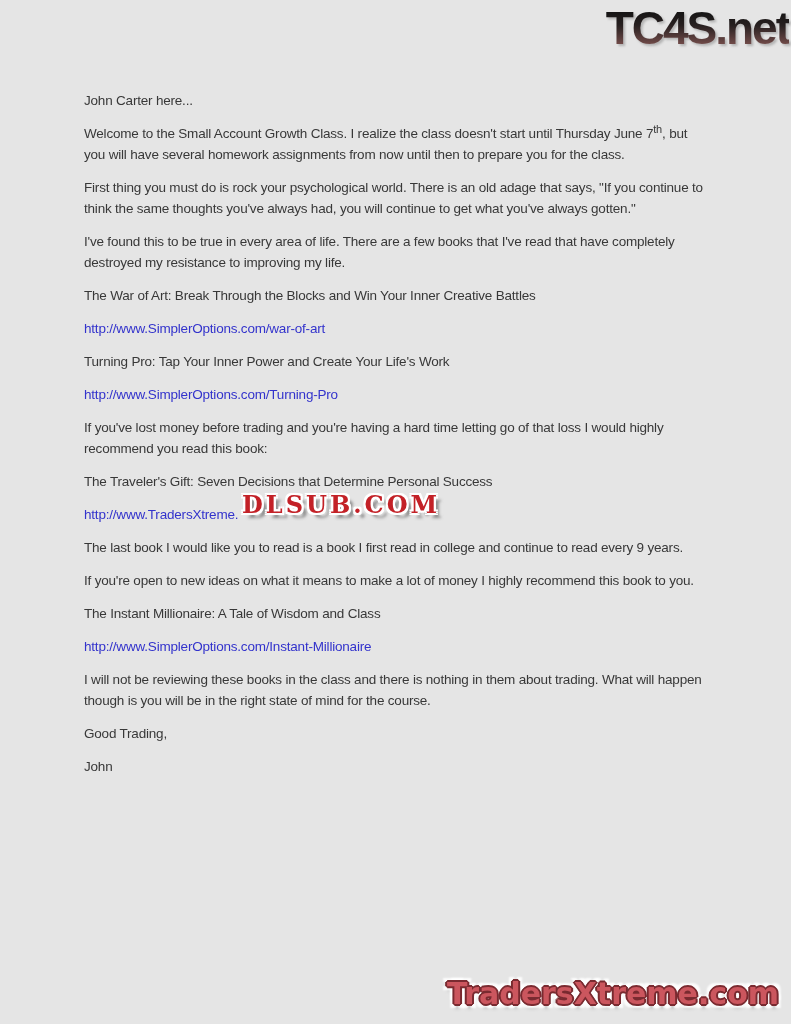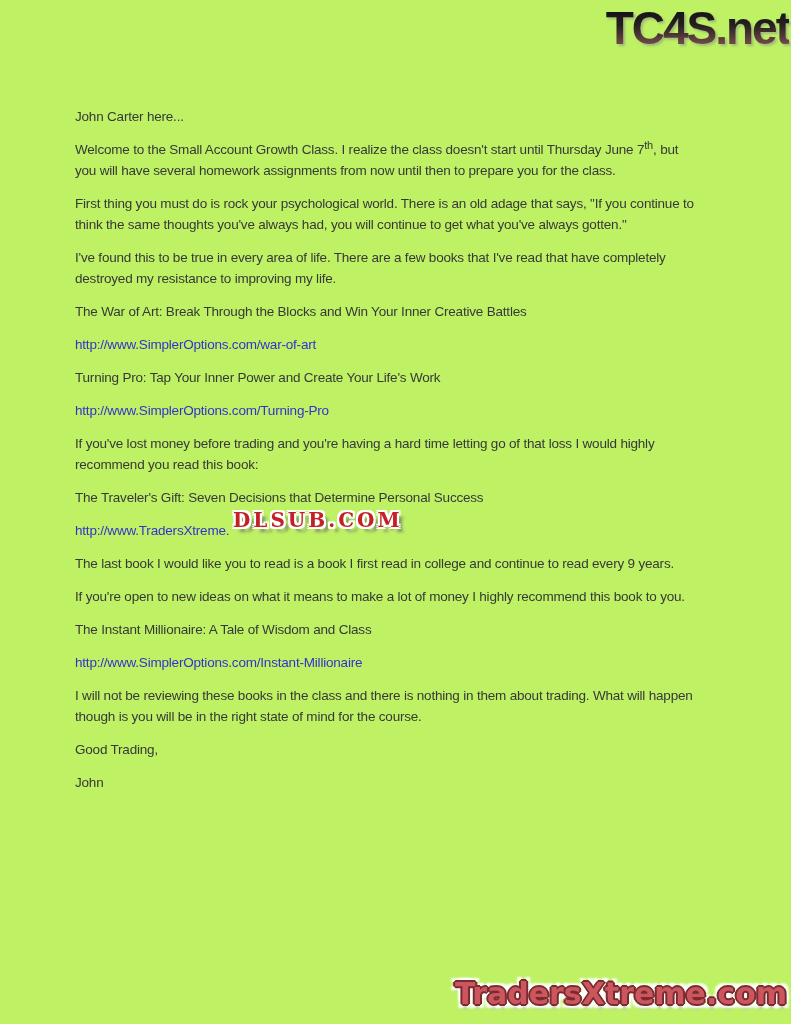--- a/index.html
+++ b/index.html
@@ -10,21 +10,21 @@
   body {
     width: 791px;
     height: 1024px;
     position: relative;
     overflow: hidden;
     font-family: "Liberation Sans", sans-serif;
   }
   .page {
     position: absolute;
     inset: 0;
-    background: #bef264;
+    background: #e5e5e5;
   }
 
   
   .tc4s-logo {
     position: absolute;
     top: 0px;
     right: 2px;
     font-family: "Liberation Sans", sans-serif;
     font-weight: 800;
     font-size: 46px;
@@ -39,28 +39,27 @@
       background: linear-gradient(180deg, #131313 18%, #272020 46%, #8a5a57 92%);
       -webkit-background-clip: text;
       background-clip: text;
       color: transparent;
     }
   }
 
   
   .content {
     position: absolute;
-    left: 75px;
+    left: 84px;
     top: 90px;
     width: 622px;
     color: #383838;
     font-size: 13.5px;
     letter-spacing: -0.2px;
     line-height: 21px;
-    margin-top: 16px;
   }
   .content p {
     margin: 0 0 12px 0;
   }
   .content sup {
     font-size: 11px;
     line-height: 0;
   }
   a.doc-link {
     color: #3333cc;
@@ -70,38 +69,38 @@
     position: relative;
   }
 
   
   .dlsub {
     position: absolute;
     left: 158px;
     top: -10px;
     font-family: "DejaVu Serif", serif;
     font-weight: bold;
-    font-size: 20px;
+    font-size: 24px;
     letter-spacing: 3px;
     color: #c32127;
     white-space: nowrap;
     text-shadow:
       -2px -2px 0 #ffffff,  2px -2px 0 #ffffff,
       -2px  2px 0 #ffffff,  2px  2px 0 #ffffff,
       -2px  0   0 #ffffff,  2px  0   0 #ffffff,
        0   -2px 0 #ffffff,  0    2px 0 #ffffff,
        5px  5px 3px rgba(110,110,110,0.75);
     z-index: 5;
   }
 
   
   .tx-logo {
     position: absolute;
     top: 976px;
-    right: 4px;
+    right: 12px;
     font-family: "DejaVu Sans", sans-serif;
     font-weight: bold;
     font-size: 30px;
     letter-spacing: 0px;
     color: #cb565e;
     white-space: nowrap;
     text-shadow:
       -1px -1px 0 #7a2b31,  1px -1px 0 #7a2b31,
       -1px  1px 0 #7a2b31,  1px  1px 0 #7a2b31,
       -2px  0   0 #7a2b31,  2px  0   0 #7a2b31,

